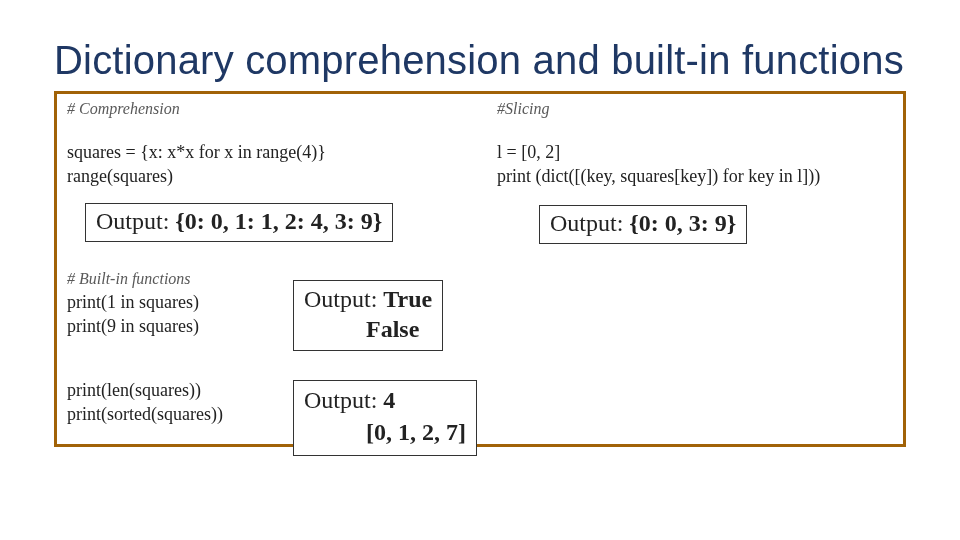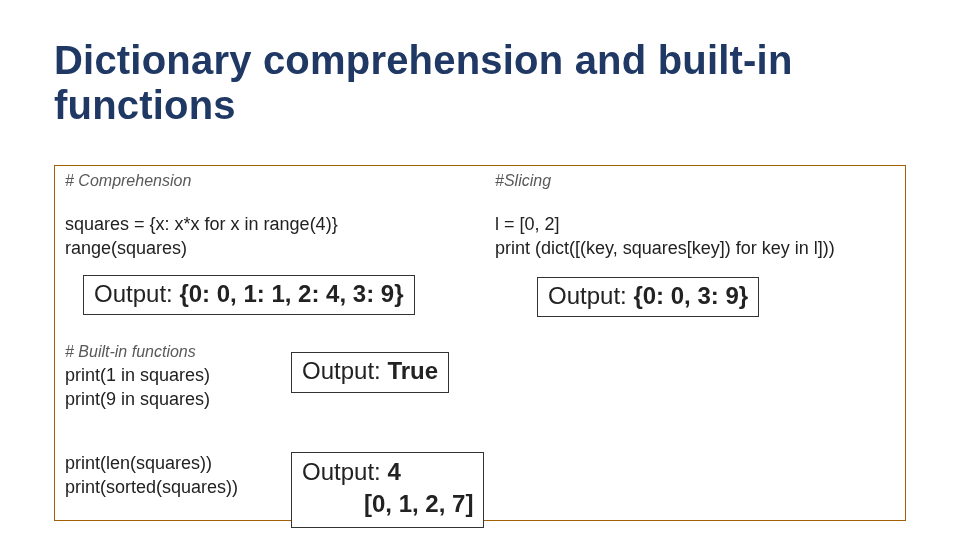--- a/index.html
+++ b/index.html
@@ -1,19 +1,19 @@
 <!DOCTYPE html>
 <html><head>
 <meta charset="utf-8">
 <style>
   * { box-sizing: border-box; margin: 0; padding: 0; }
   html, body { width: 960px; height: 540px; background: #fff; font-family: "Segoe UI", Arial, sans-serif; }
   .slide { width: 960px; height: 540px; position: relative; padding: 38px 54px 0 54px; }
-  .title { color: #1F3864; font-size: 40px; font-weight: 700; letter-spacing: 0.2px; margin-bottom: 37px; }
-  .content-box { border: 1px solid #a16207; width: 100%; height: 356px; position: relative; }
+  .title { color: #1F3864; font-size: 40px; font-weight: 400; letter-spacing: 0.2px; margin-bottom: 8px; }
+  .content-box { border: 3px solid #a16207; width: 100%; height: 356px; position: relative; font-family: Liberation Serif, serif; }
   .col { position: absolute; top: 0; }
   .col-left { left: 10px; width: 420px; }
   .col-right { left: 440px; width: 400px; }
   .comment { color: #595959; font-size: 16px; margin-top: 6px; font-style: italic; }
   .code { color: #222; font-size: 18px; line-height: 1.35; }
   .output-box { border: 1px solid #333; background: #fff; display: inline-block; padding: 4px 10px 6px 10px; font-size: 24px; color: #222; }
   .output-box .lbl { display: inline; }
   .output-box .val { font-weight: 700; }
   .blk { margin-top: 22px; }
   .ob1 { margin: 14px 0 0 18px; }
@@ -49,20 +49,21 @@
       <div class="comment sec2-hdr"># Built-in functions</div>
       <div class="code sec2-code">print(1 in squares)</div>
       <div class="code">print(9 in squares)</div>
 
       <div class="code sec3-code">print(len(squares))</div>
       <div class="code">print(sorted(squares))</div>
 
       <div class="ob2-wrap">
         <div class="output-box ob2">
           <div><span class="lbl">Output:  </span><span class="val">True</span></div>
+          <div class="line2"><span class="val">False</span></div>
         </div>
       </div>
 
       <div class="ob3-wrap">
         <div class="output-box ob3">
           <div><span class="lbl">Output:   </span><span class="val">4</span></div>
           <div class="line2"><span class="val">[0, 1, 2, 7]</span></div>
         </div>
       </div>
 

